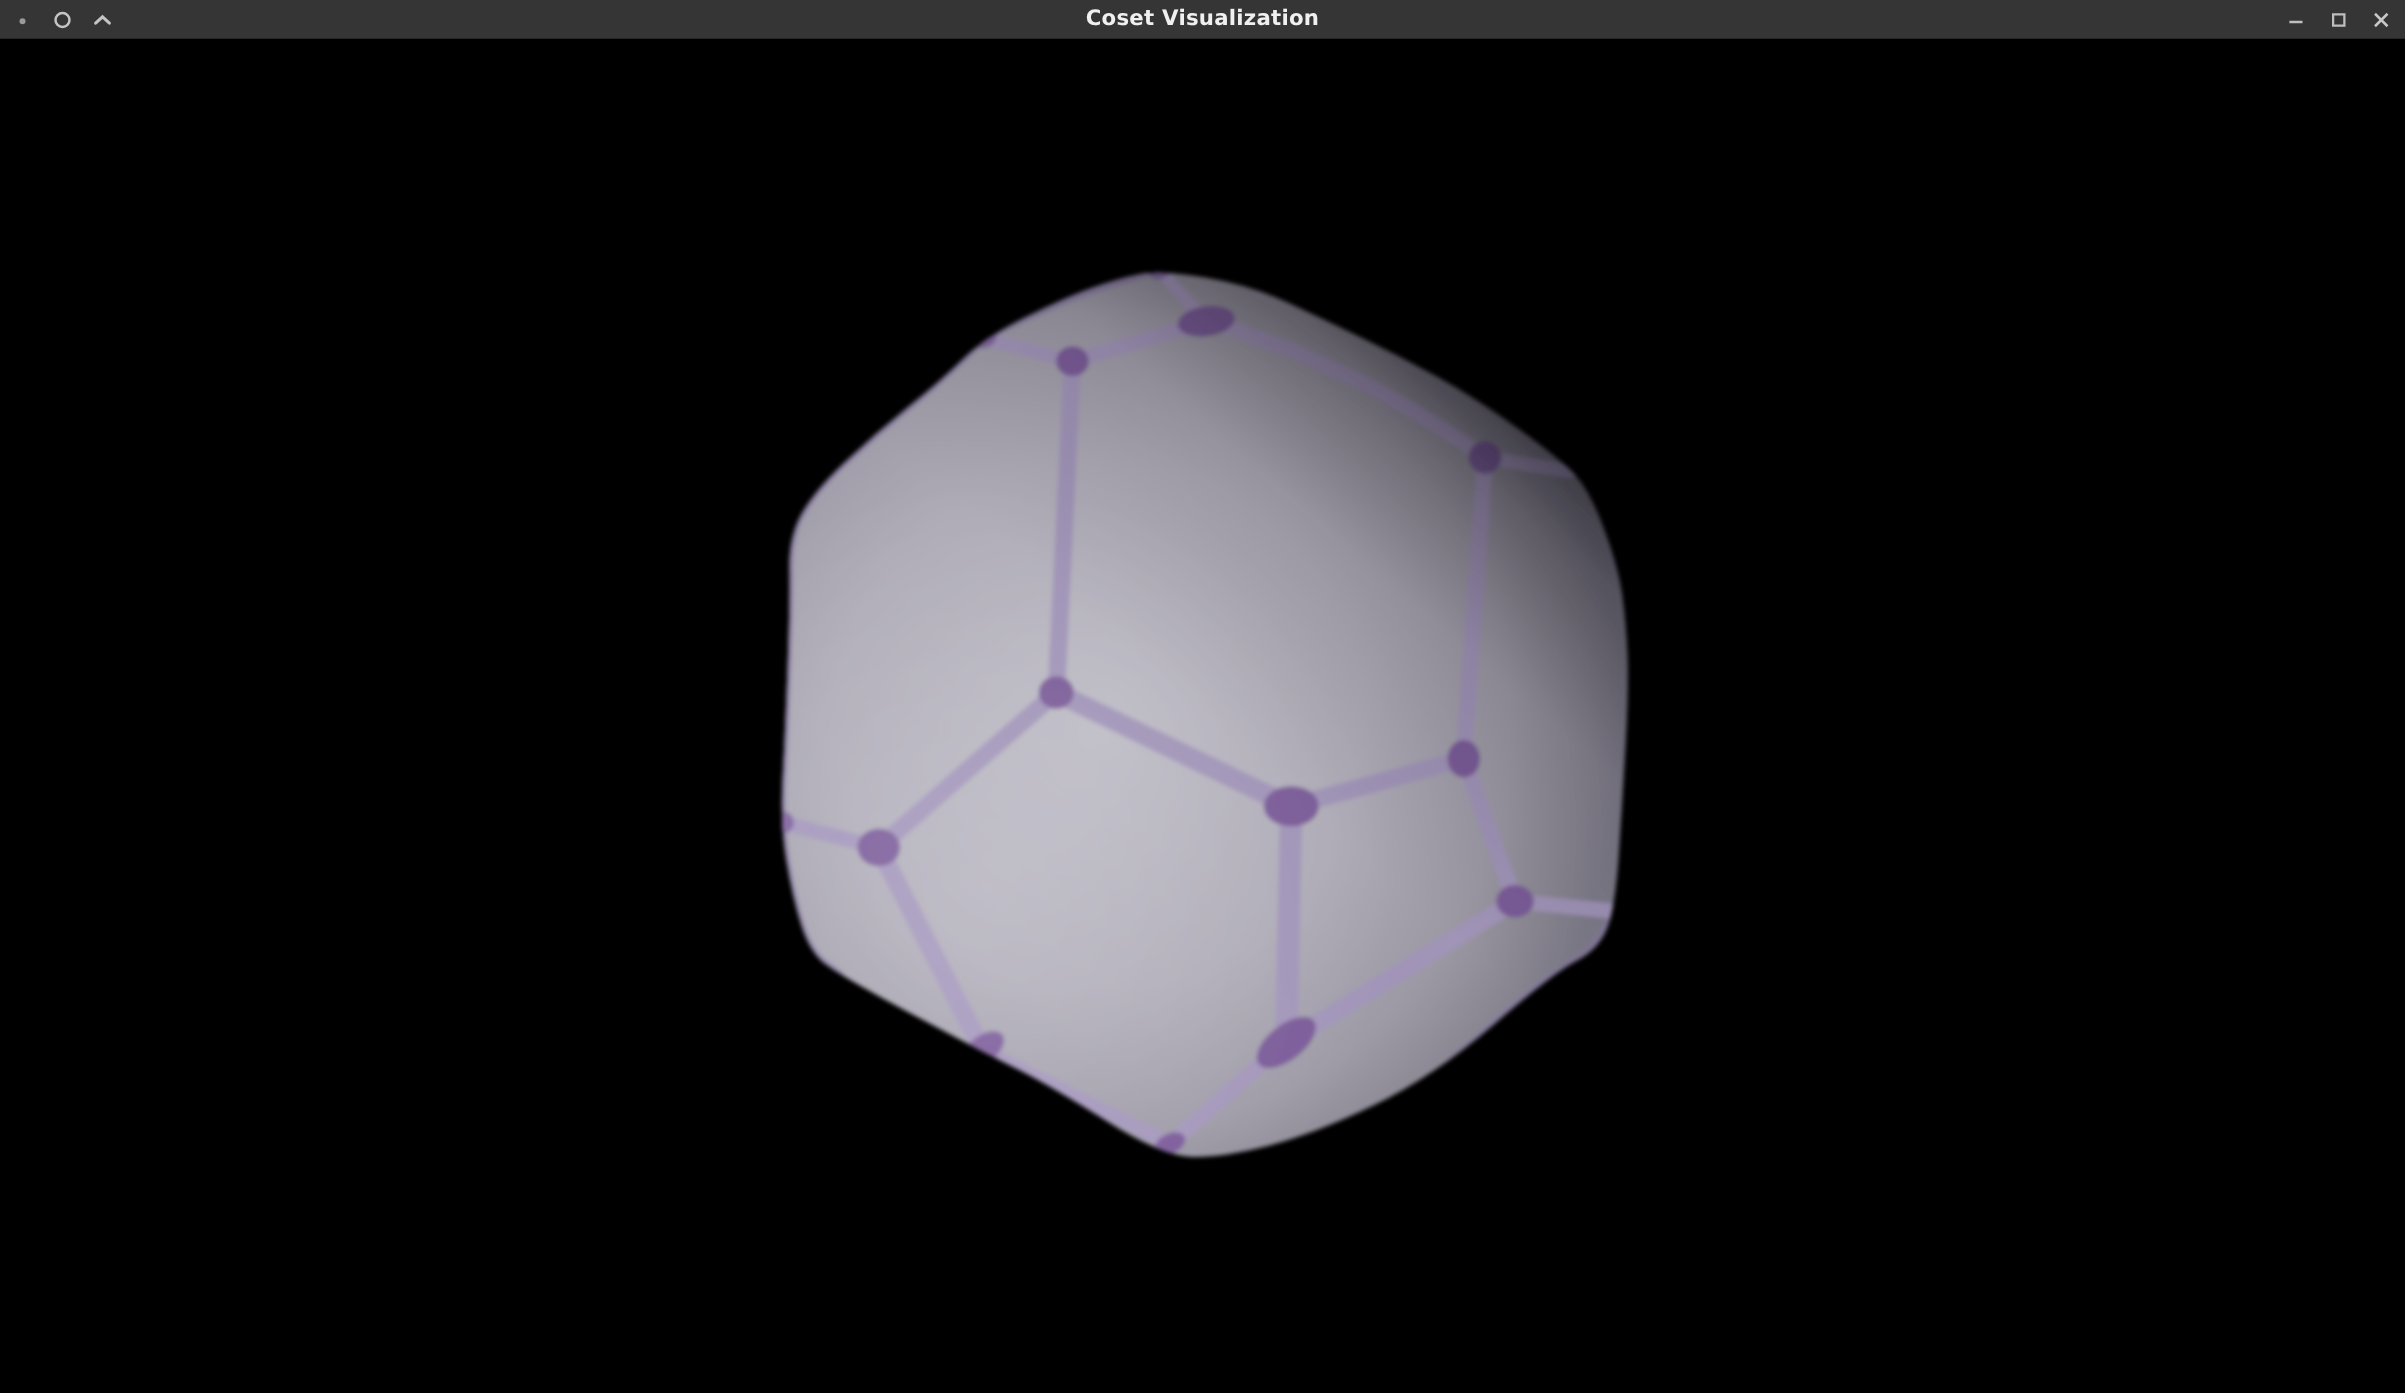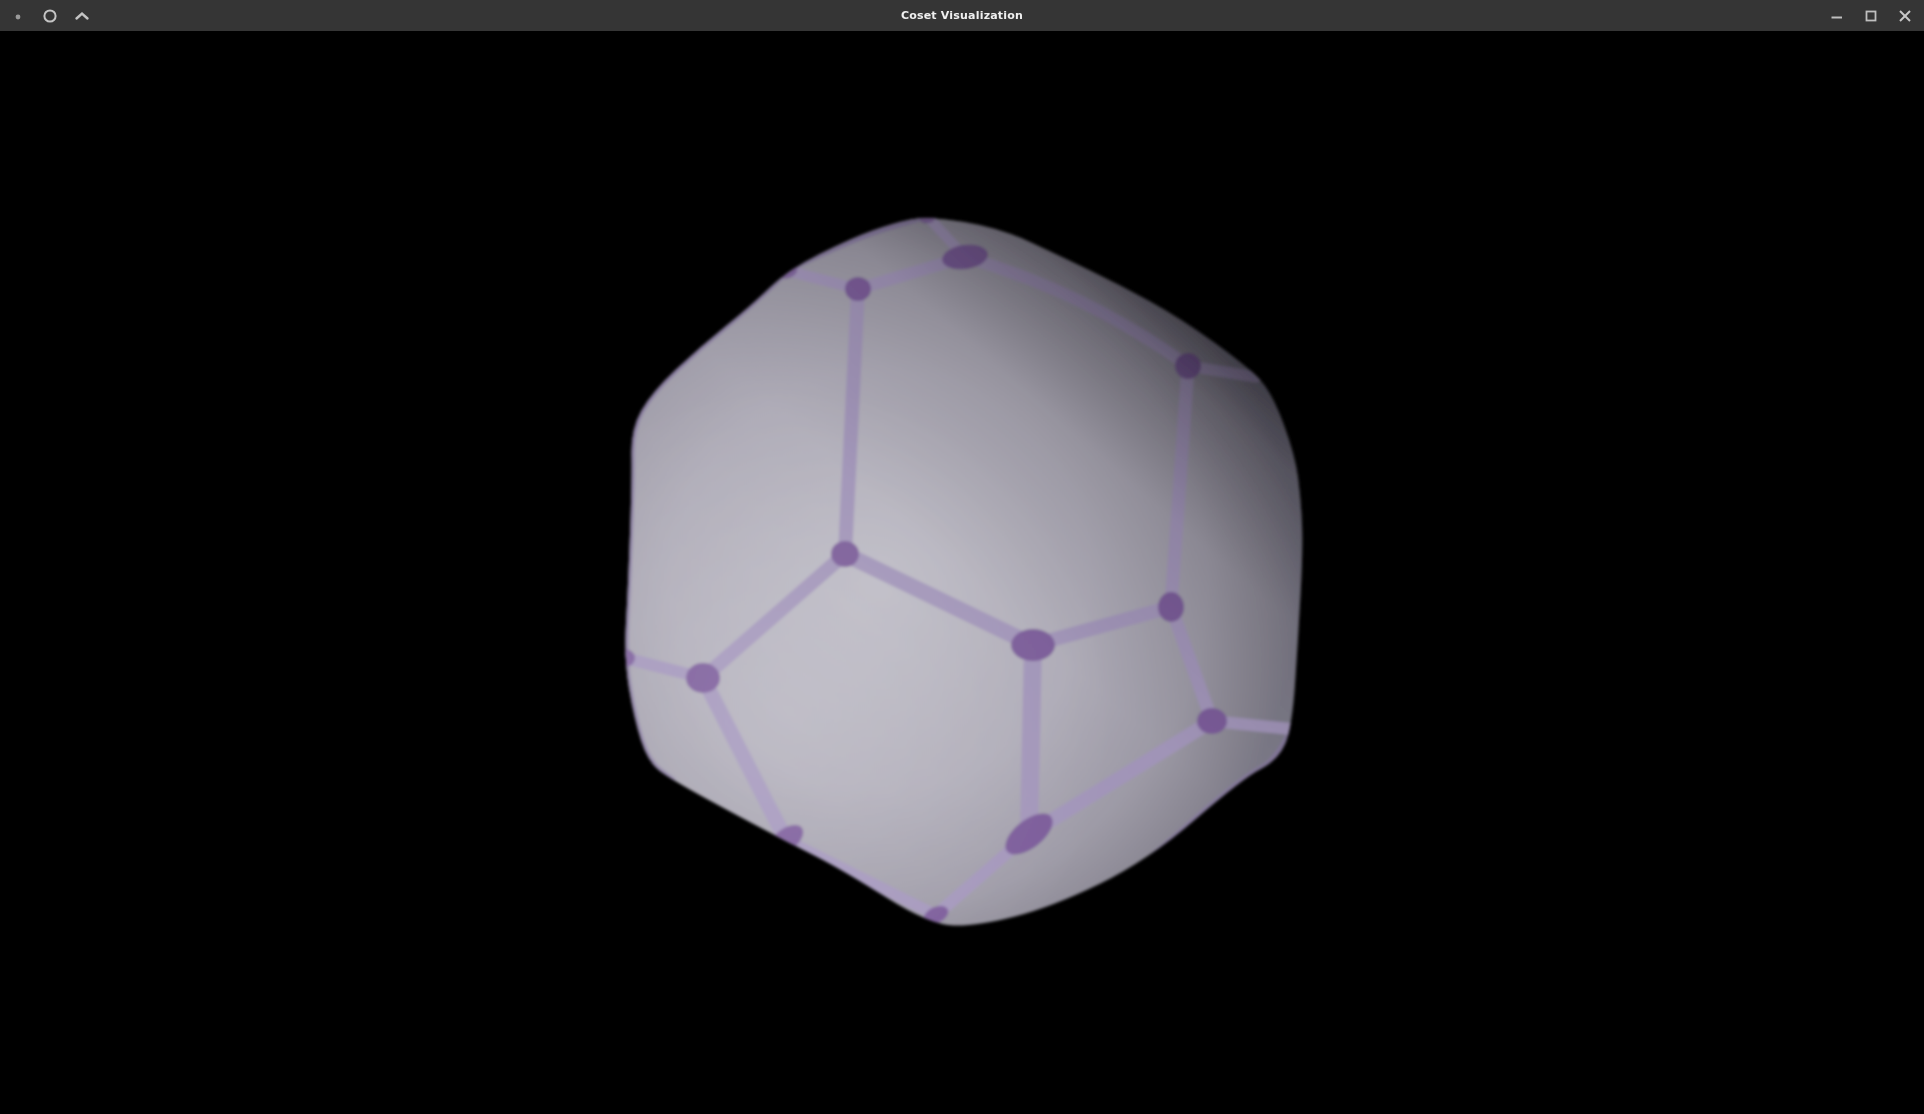--- a/index.html
+++ b/index.html
@@ -3,21 +3,21 @@
 <meta charset="utf-8">
 <style>
   html,body{margin:0;padding:0;background:#000;width:1924px;height:1114px;overflow:hidden;
     font-family:"DejaVu Sans","Liberation Sans",sans-serif;}
   .window{position:relative;width:1924px;height:1114px;background:#000;}
   
   .titlebar{position:absolute;top:0;left:0;width:1924px;height:31px;background:#353535;z-index:10;}
   .tb-left{position:absolute;left:2px;top:0;height:31px;display:flex;align-items:center;}
   .tb-btn{width:32px;height:31px;display:flex;align-items:center;justify-content:center;cursor:default;}
   .title{position:absolute;left:0;right:0;top:0;height:31px;line-height:31px;text-align:center;
-    font-size:11px;font-weight:bold;color:#f0f0f0;letter-spacing:.2px;pointer-events:none;}
+    font-size:17px;font-weight:bold;color:#f0f0f0;letter-spacing:.2px;pointer-events:none;}
   .tb-right{position:absolute;right:2px;top:0;height:31px;display:flex;align-items:center;}
   .tb-right .tb-btn{width:34px;}
   .icon-svg{display:block;}
   
   .viewport{position:absolute;left:0;top:0;width:1924px;height:1114px;background:#000;}
   svg{display:block;}
 </style>
 </head>
 <body>
 

